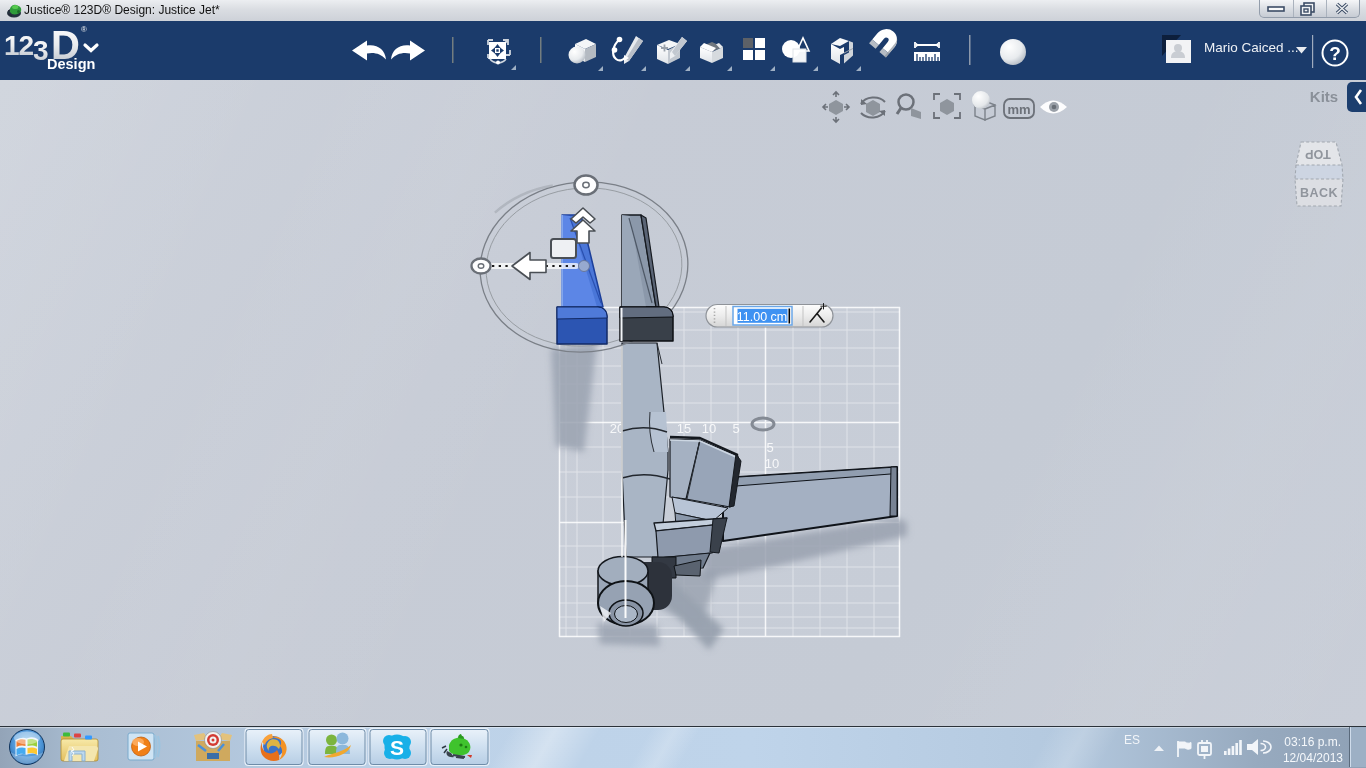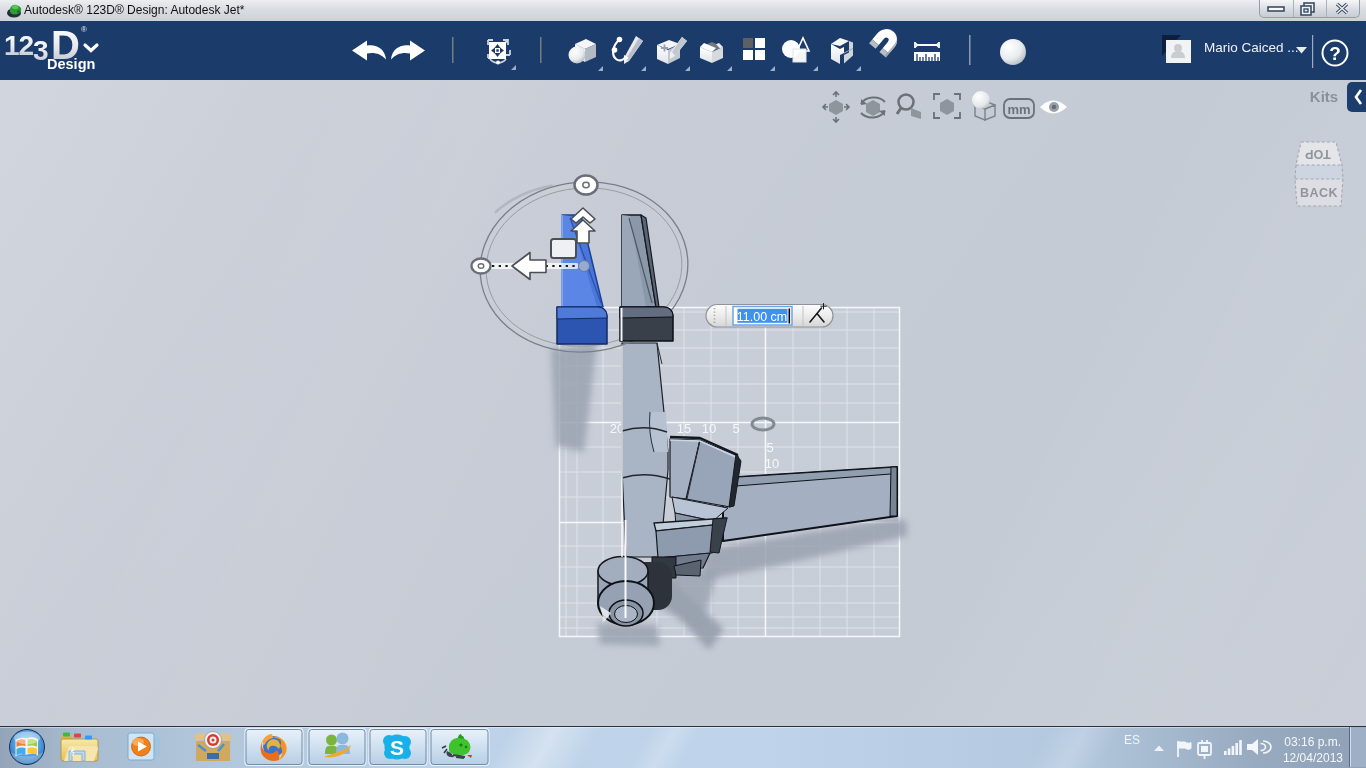--- a/index.html
+++ b/index.html
@@ -15,21 +15,21 @@
 </head>
 <body>
 <div id="titlebar">
     <svg class="abs" style="left:6px;top:2px" width="18" height="17" viewBox="0 0 18 17">
   <ellipse cx="8" cy="11" rx="7" ry="4.5" fill="#23313d"></ellipse>
   <path d="M4,10 C3,5 7,2 10,3 C14,4 16,6 15,9 C14,12 9,13 6,12 Z" fill="#2f9c3a"></path>
   <path d="M6,5 C7,3 10,2 12,4 C13,5 12,7 10,7 C8,7 6,7 6,5 Z" fill="#57c94f"></path>
   <circle cx="12.5" cy="9.5" r="1.5" fill="#1d6c28"></circle>
   <path d="M2,12 L6,14 M4,8 L2,9" stroke="#223" stroke-width="1" fill="none"></path>
 </svg>
-<div id="titletext">Autodesk® 123D® Design: Autodesk Jet*</div>
+<div id="titletext">Justice® 123D® Design: Justice Jet*</div>
 <div class="abs" style="left:1259px;top:0;width:101px;height:18px;background:linear-gradient(180deg,#f5f6f8,#d6dae0 60%,#c7ccd4);border:1px solid #939dab;border-top:none;border-radius:0 0 5px 5px">
   <div class="abs" style="left:33px;top:0;width:1px;height:17px;background:#aab2bd"></div>
   <div class="abs" style="left:66px;top:0;width:1px;height:17px;background:#aab2bd"></div>
   <svg class="abs" style="left:0;top:0" width="99" height="17" viewBox="0 0 99 17">
     <rect x="8" y="7" width="16" height="4" fill="#f8f9fa" stroke="#3c4d66" stroke-width="1.6"></rect>
     <rect x="44" y="3" width="10" height="9" fill="#f0f2f4" stroke="#3c4d66" stroke-width="1.6"></rect>
     <rect x="41" y="6" width="10" height="9" fill="#f0f2f4" stroke="#3c4d66" stroke-width="1.6"></rect>
     <rect x="44" y="9" width="4" height="3" fill="none" stroke="#3c4d66" stroke-width="1.4"></rect>
     <path d="M77,4 L87,13 M87,4 L77,13" stroke="#3c4d66" stroke-width="3.4" fill="none"></path>
     <path d="M77,4 L87,13 M87,4 L77,13" stroke="#eef0f3" stroke-width="1.4" fill="none"></path>

